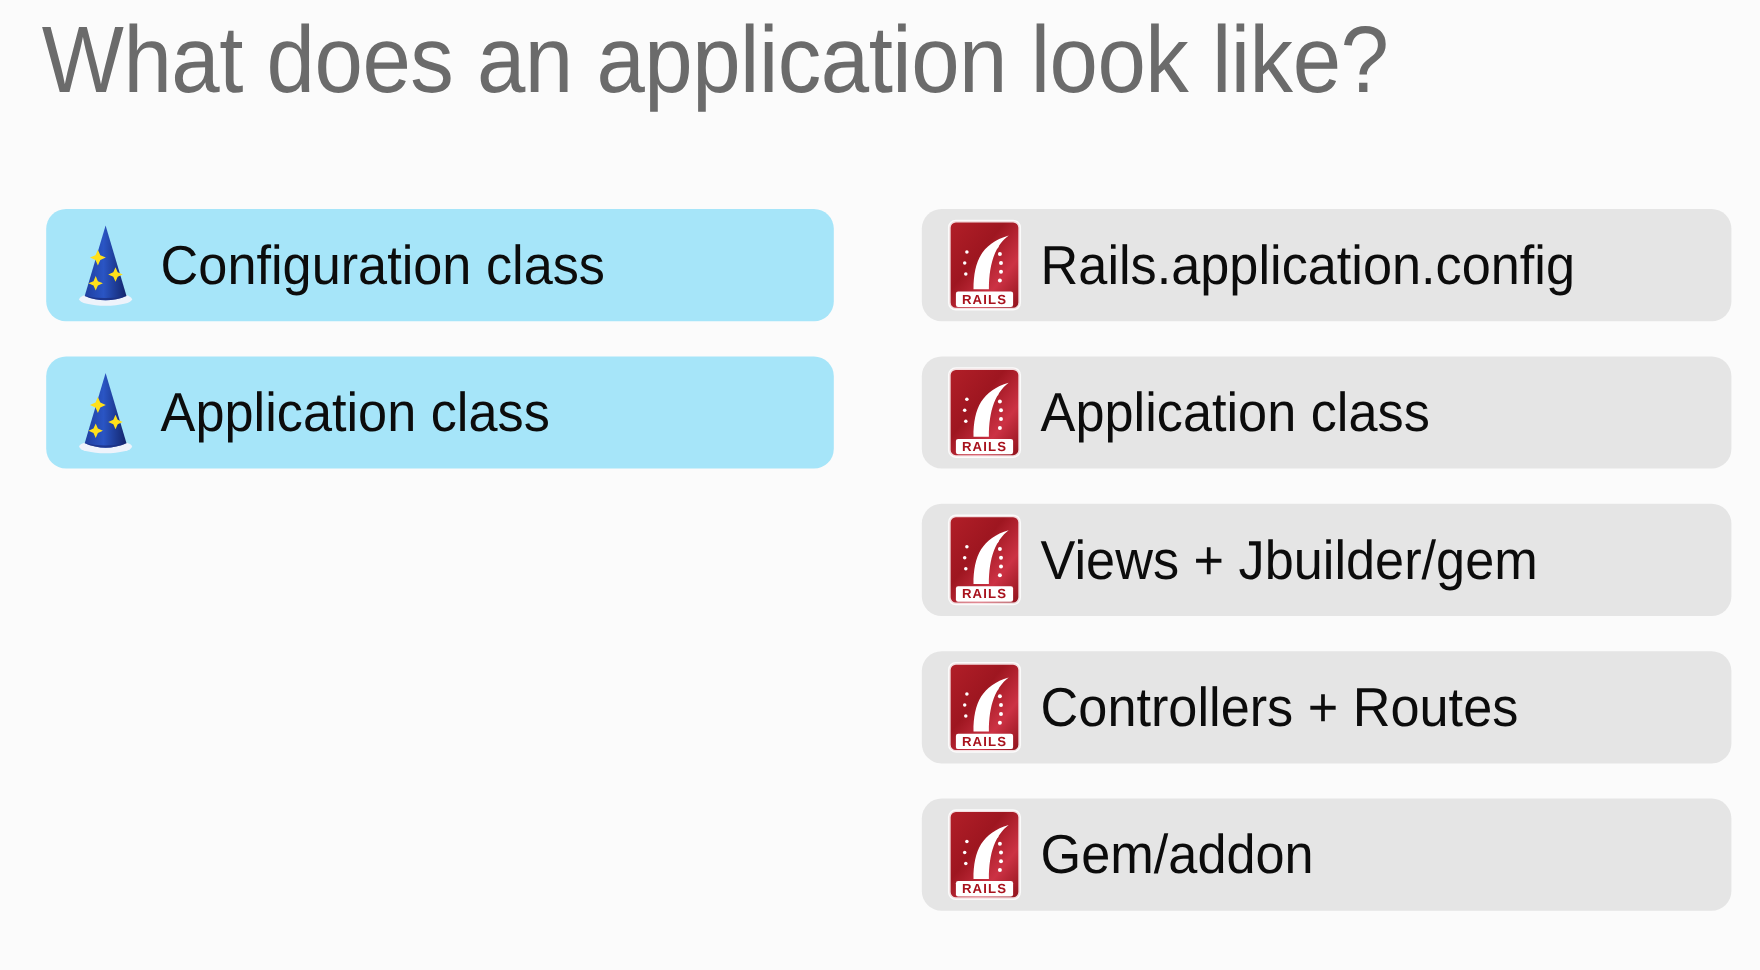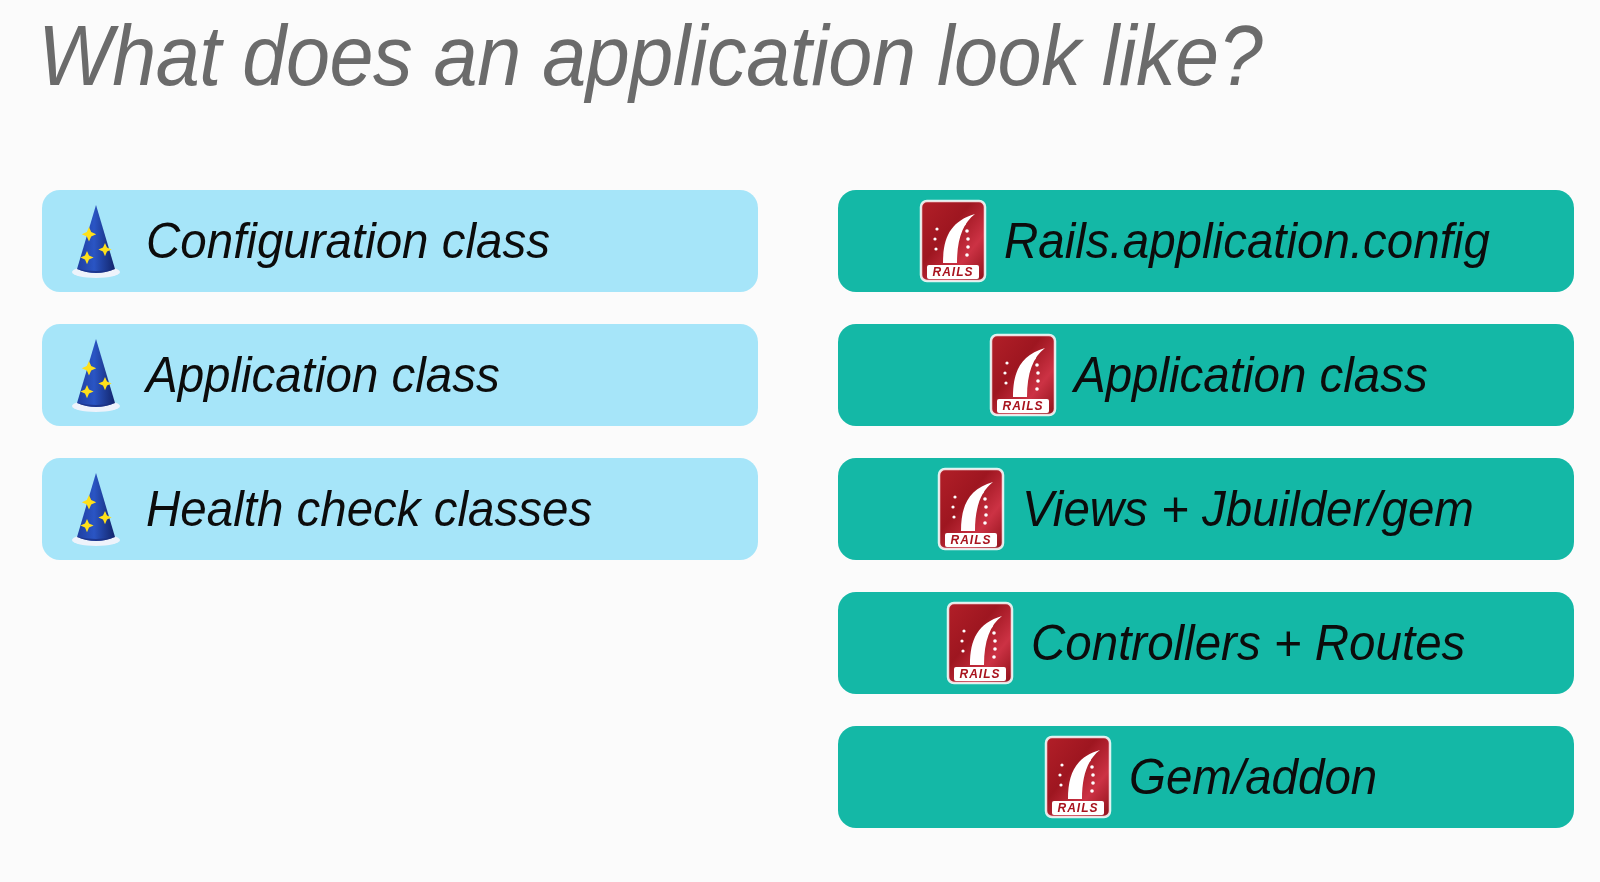--- a/index.html
+++ b/index.html
@@ -11,21 +11,20 @@
     height: 882px;
     background: #fafafa;
     font-family: "Liberation Sans", sans-serif;
     overflow: hidden;
   }
   .slide {
     position: relative;
     width: 1600px;
     height: 882px;
     background: #fbfbfb;
-    font-style: italic;
   }
   .slide-title {
     position: absolute;
     left: 38px;
     top: 6px;
     font-family: "Liberation Sans", sans-serif;
     font-size: 86px;
     font-weight: 300;
     letter-spacing: -0.5px;
     color: #6b6b6b;
@@ -50,21 +49,21 @@
     position: relative;
     height: 102px;
     margin-bottom: 32px;
     border-radius: 18px;
     display: flex;
     align-items: center;
     box-sizing: border-box;
     padding-left: 18px;
   }
   .pill-blue { background: #a6e5f9; }
-  .pill-pink { background: #14b8a6; justify-content: center; }
+  .pill-pink { background: #e5e5e5; }
 
   .pill-icon {
     flex: 0 0 auto;
     width: 72px;
     height: 84px;
     display: flex;
     align-items: center;
     justify-content: center;
   }
   .pill-pink .pill-icon { width: 78px; }
@@ -125,33 +124,20 @@
             <path d="M21 26 l2.2 5 5 2.2 -5 2.2 -2.2 5 -2.2 -5 -5 -2.2 5 -2.2 Z" fill="#ffe01a"></path>
             <path d="M37 42 l2 4.6 4.6 2 -4.6 2 -2 4.6 -2 -4.6 -4.6 -2 4.6 -2 Z" fill="#ffe01a"></path>
             <path d="M19 50 l2 4.6 4.6 2 -4.6 2 -2 4.6 -2 -4.6 -4.6 -2 4.6 -2 Z" fill="#ffe01a"></path>
           </svg>
         </span>
         <span class="pill-label">Application class</span>
       </div>
 
 
 
-      <div class="pill pill-blue">
-        <span class="pill-icon">
-          <svg width="56" height="80" viewBox="0 0 56 80">
-            <ellipse cx="28" cy="71" rx="24" ry="6" fill="#eef3fb"></ellipse>
-            <path d="M28 4 L47 68 Q28 76 9 68 Z" fill="url(#hatg1)"></path>
-            <path d="M9 68 Q28 76 47 68 Q28 72 9 68 Z" fill="#1b2f80" opacity="0.75"></path>
-            <path d="M21 26 l2.2 5 5 2.2 -5 2.2 -2.2 5 -2.2 -5 -5 -2.2 5 -2.2 Z" fill="#ffe01a"></path>
-            <path d="M37 42 l2 4.6 4.6 2 -4.6 2 -2 4.6 -2 -4.6 -4.6 -2 4.6 -2 Z" fill="#ffe01a"></path>
-            <path d="M19 50 l2 4.6 4.6 2 -4.6 2 -2 4.6 -2 -4.6 -4.6 -2 4.6 -2 Z" fill="#ffe01a"></path>
-          </svg>
-        </span>
-        <span class="pill-label">Health check classes</span>
-      </div>
 
     </div>
 
     <div class="column column-right">
 
       <div class="pill pill-pink">
         <span class="pill-icon">
           <svg width="68" height="84" viewBox="0 0 68 84">
             <defs>
               <linearGradient id="railsbg" x1="0" y1="0" x2="1" y2="1">

